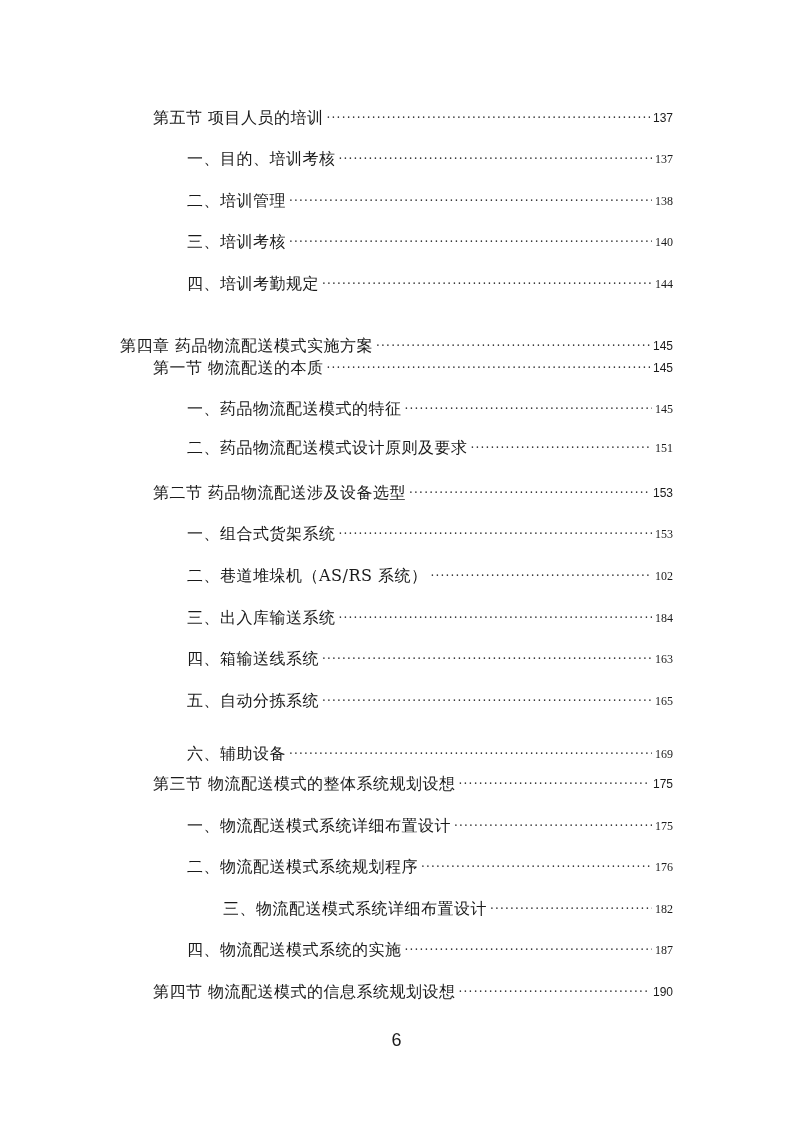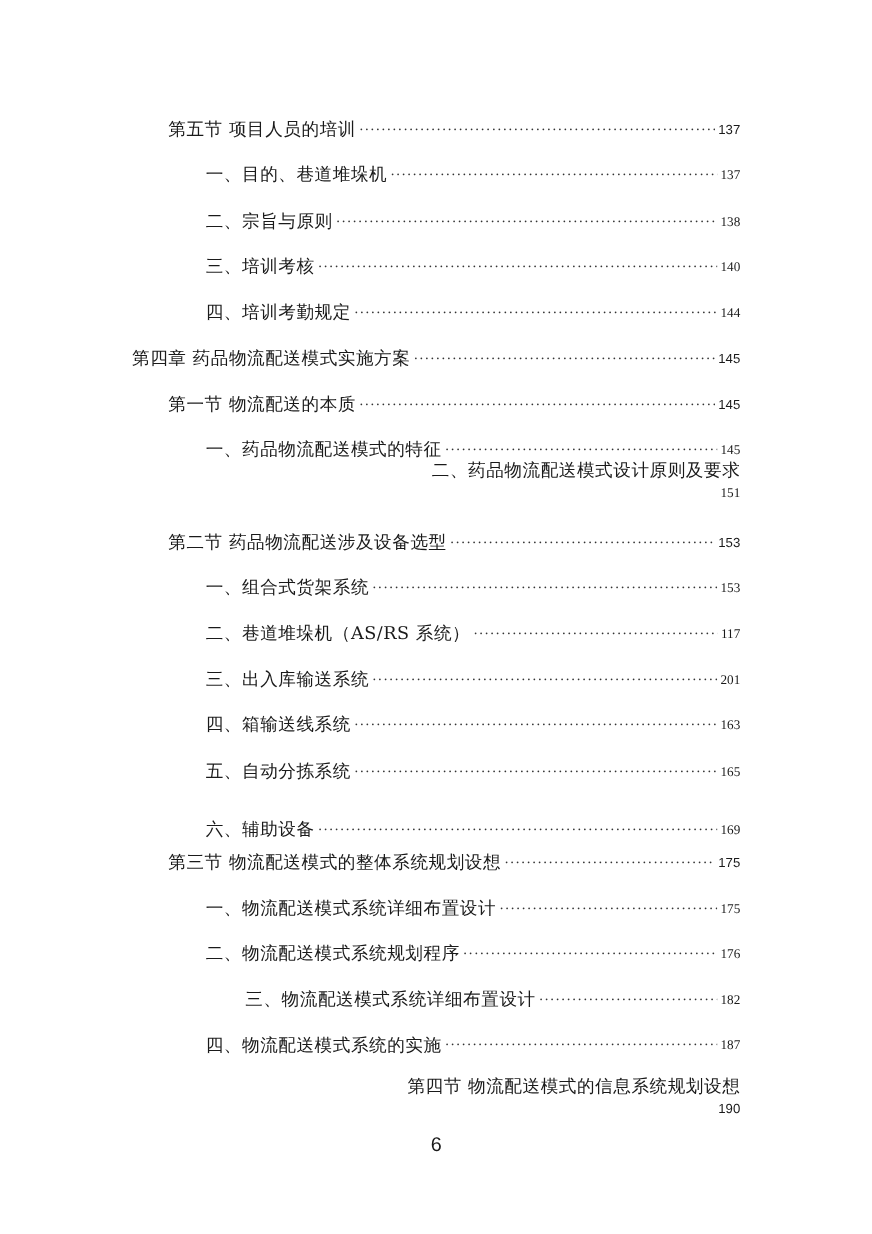--- a/index.html
+++ b/index.html
@@ -23,21 +23,21 @@
     }
     .toc-row {
       position: absolute;
       height: 24px;
       display: flex;
       align-items: flex-end;
       font-size: 16px;
       line-height: 20px;
       right: 120px;
     }
-    .toc-row.lvl0 { left: 120px; }
+    .toc-row.lvl0 { left: 120px; margin-top: 20px; }
     .toc-row.lvl1 { left: 153px; }
     .toc-row.lvl2 { left: 187px; }
     .toc-title {
       white-space: nowrap;
       flex: 0 0 auto;
       letter-spacing: 0.5px;
     }
     .toc-leader {
       flex: 1 1 auto;
       overflow: hidden;
@@ -76,26 +76,26 @@
 </head>
 <body>
 
 <div class="toc">
   <div class="toc-row lvl1" style="top: 104px;">
       <span class="toc-title">第五节  项目人员的培训</span>
       <span class="toc-leader"></span>
       <span class="toc-page sans">137</span>
     </div>
   <div class="toc-row lvl2" style="top: 145px;">
-      <span class="toc-title">一、目的、巷道堆垛机</span>
+      <span class="toc-title">一、目的、培训考核</span>
       <span class="toc-leader"></span>
       <span class="toc-page serif">137</span>
     </div>
   <div class="toc-row lvl2" style="top: 187px;">
-      <span class="toc-title">二、宗旨与原则</span>
+      <span class="toc-title">二、培训管理</span>
       <span class="toc-leader"></span>
       <span class="toc-page serif">138</span>
     </div>
   <div class="toc-row lvl2" style="top: 228px;">
       <span class="toc-title">三、培训考核</span>
       <span class="toc-leader"></span>
       <span class="toc-page serif">140</span>
     </div>
   <div class="toc-row lvl2" style="top: 270px;">
       <span class="toc-title">四、培训考勤规定</span>
@@ -110,44 +110,44 @@
   <div class="toc-row lvl1" style="top: 354px;">
       <span class="toc-title">第一节  物流配送的本质</span>
       <span class="toc-leader"></span>
       <span class="toc-page sans">145</span>
     </div>
   <div class="toc-row lvl2" style="top: 395px;">
       <span class="toc-title">一、药品物流配送模式的特征</span>
       <span class="toc-leader"></span>
       <span class="toc-page serif">145</span>
     </div>
-  <div class="toc-row lvl2" style="top: 418px; flex-direction: column;">
+  <div class="toc-row lvl2" style="top: 434px;">
       <span class="toc-title">二、药品物流配送模式设计原则及要求</span>
       <span class="toc-leader"></span>
       <span class="toc-page serif">151</span>
     </div>
   <div class="toc-row lvl1" style="top: 479px;">
       <span class="toc-title">第二节  药品物流配送涉及设备选型</span>
       <span class="toc-leader"></span>
       <span class="toc-page sans">153</span>
     </div>
   <div class="toc-row lvl2" style="top: 520px;">
       <span class="toc-title">一、组合式货架系统</span>
       <span class="toc-leader"></span>
       <span class="toc-page serif">153</span>
     </div>
   <div class="toc-row lvl2" style="top: 562px;">
       <span class="toc-title">二、巷道堆垛机（AS/RS 系统）</span>
       <span class="toc-leader"></span>
-      <span class="toc-page serif">117</span>
+      <span class="toc-page serif">102</span>
     </div>
   <div class="toc-row lvl2" style="top: 604px;">
       <span class="toc-title">三、出入库输送系统</span>
       <span class="toc-leader"></span>
-      <span class="toc-page serif">201</span>
+      <span class="toc-page serif">184</span>
     </div>
   <div class="toc-row lvl2" style="top: 645px;">
       <span class="toc-title">四、箱输送线系统</span>
       <span class="toc-leader"></span>
       <span class="toc-page serif">163</span>
     </div>
   <div class="toc-row lvl2" style="top: 687px;">
       <span class="toc-title">五、自动分拣系统</span>
       <span class="toc-leader"></span>
       <span class="toc-page serif">165</span>
@@ -175,20 +175,20 @@
   <div class="toc-row lvl2" style="top: 895px; margin-left: 36px;">
       <span class="toc-title">三、物流配送模式系统详细布置设计</span>
       <span class="toc-leader"></span>
       <span class="toc-page serif">182</span>
     </div>
   <div class="toc-row lvl2" style="top: 936px;">
       <span class="toc-title">四、物流配送模式系统的实施</span>
       <span class="toc-leader"></span>
       <span class="toc-page serif">187</span>
     </div>
-  <div class="toc-row lvl1" style="top: 978px; flex-direction: column;">
+  <div class="toc-row lvl1" style="top: 978px;">
       <span class="toc-title">第四节  物流配送模式的信息系统规划设想</span>
       <span class="toc-leader"></span>
       <span class="toc-page sans">190</span>
     </div>
 </div>
 
 <div class="page-number">6</div>
 
 </body></html>

